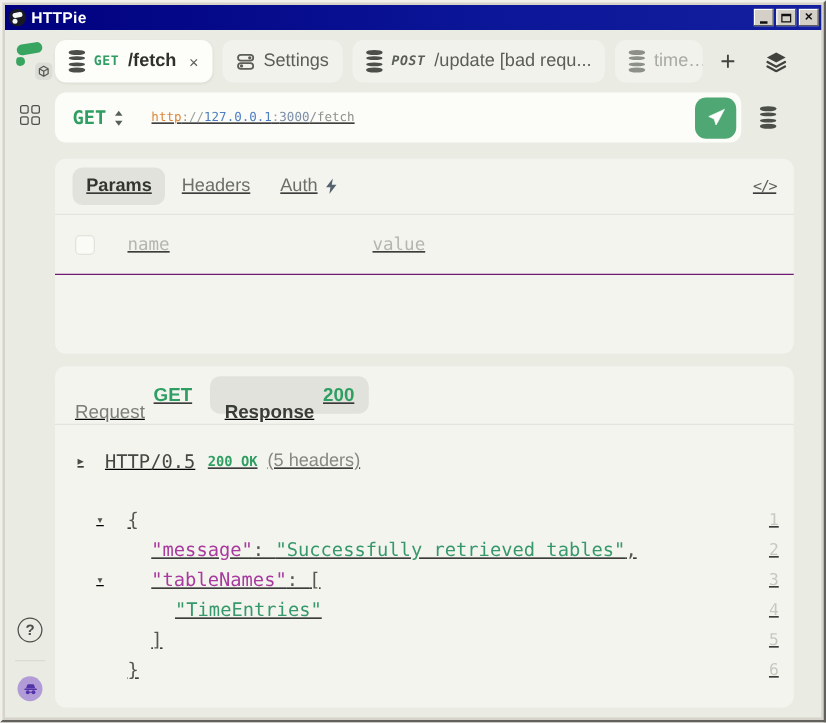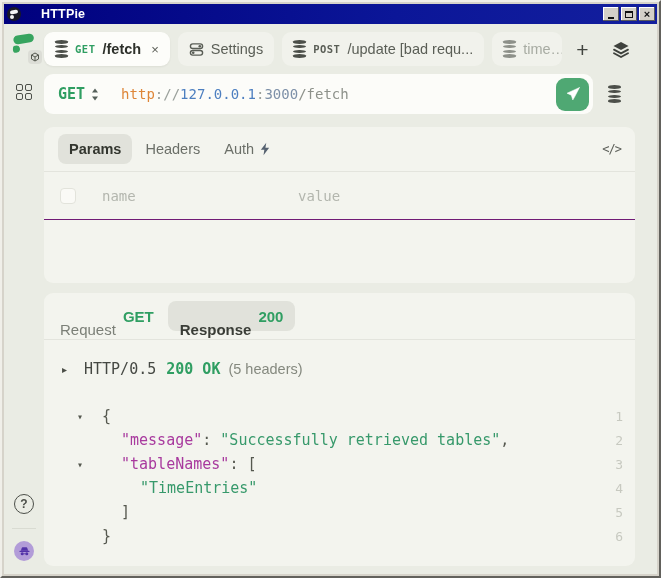--- a/index.html
+++ b/index.html
@@ -14,21 +14,21 @@
     display:flex; flex-direction:column;
   }
   .titlebar {
     height:20px; flex:0 0 20px;
     background:linear-gradient(90deg,#00007e 0%,#0b1698 60%,#131f9e 100%);
     display:flex; align-items:center; padding:0 2px 0 3px; gap:4px;
   }
   .title-icon { width:14px; height:14px; border-radius:50%; background:#191926; position:relative; flex:0 0 14px; }
   .title-icon::before { content:""; position:absolute; left:3px; top:3px; width:8px; height:4px; border-radius:2px; background:#f5f5f5; transform:rotate(-10deg); }
   .title-icon::after { content:""; position:absolute; left:3px; top:8px; width:4px; height:4px; border-radius:50%; background:#f5f5f5; }
-  .title-text { color:#fff; font-size:12.5px; font-weight:bold; letter-spacing:.2px; flex:1;margin-left:16px; }
+  .title-text { color:#fff; font-size:12.5px; font-weight:bold; letter-spacing:.2px; flex:1; }
   .winbtns { display:flex; gap:2px; }
   .wbtn {
     width:16px; height:14px; background:#d4d0c8;
     box-shadow: inset -1px -1px 0 #5a5a5c, inset 1px 1px 0 #ffffff;
     display:flex; align-items:center; justify-content:center; position:relative;
   }
   .glyph-min { width:6px; height:2px; background:#111; margin-top:7px; }
   .glyph-max { width:8px; height:7px; border:1px solid #111; border-top:2px solid #111; }
   .glyph-close { font-size:11px; font-weight:bold; color:#111; line-height:1; }
 
@@ -62,21 +62,21 @@
   
   .tabbar { margin-top:7px; height:36px; display:flex; align-items:center; gap:8px; }
   .tab {
     height:34px; border-radius:9px; display:flex; align-items:center; gap:7px;
     padding:0 11px; cursor:pointer; white-space:nowrap; overflow:hidden; flex:0 0 auto;
   }
   .tab.active { background:#fdfdfa; box-shadow:0 1px 2px rgba(60,60,50,.08); }
   .tab.inactive { background:#f1f2ec; }
   .tab-method { font-family:"DejaVu Sans Mono",monospace; font-size:10.5px; font-weight:bold; letter-spacing:.5px; }
   .tab-method.green { color:#2f9e62; }
-  .tab-method.gray { color:#5a5e56; }
+  .tab-method.gray { color:#5a5e56;font-style:italic; }
   .tab-title { font-size:14.5px; font-weight:600; color:#2e312b; }
   .tab-title.dim { font-weight:400; color:#5a5e56; }
   .tab-title.muted { font-weight:500; color:#a7aba2; }
   .tab-close { color:#5b5e57; font-size:13px; padding-left:3px; cursor:pointer; }
   .tab.truncated { max-width:70px; }
   .newtab-btn { font-size:21px; color:#42453f; font-weight:400; padding:0 6px; cursor:pointer; line-height:1; }
   .layers-btn { margin-left:10px; cursor:pointer; display:flex; align-items:center; }
 
   
   .db-icon { display:flex; flex-direction:column; gap:1.5px; }
@@ -84,34 +84,34 @@
   .db-icon.light i { background:#8d9089; }
 
   
   .url-row { margin-top:7px; height:40px; display:flex; align-items:center; }
   .url-bar {
     flex:1; height:40px; background:#fcfcf9; border-radius:9px;
     display:flex; align-items:center; padding:0 4px 0 14px; min-width:0;
   }
   .method-select { display:flex; align-items:center; gap:6px; cursor:pointer; }
   .method-label { font-family:"DejaVu Sans Mono",monospace; font-size:15px; font-weight:bold; color:#2f9e62; }
-  .url-text { font-family:"DejaVu Sans Mono",monospace; font-size:14px; margin-left:22px; flex:1; white-space:nowrap; overflow:hidden; }
+  .url-text { font-family:"DejaVu Sans Mono",monospace; font-size:10px; margin-left:22px; flex:1; white-space:nowrap; overflow:hidden;text-decoration:underline; }
   .u-scheme { color:#de8638; }
   .u-sep { color:#9aa09b; }
   .u-host { color:#4d7fc0; }
   .u-port { color:#7d90a8; }
   .u-path { color:#8d918a; }
   .send-btn {
     width:33px; height:33px; border-radius:9px; background:#4fa873; border:none;
     display:flex; align-items:center; justify-content:center; cursor:pointer; flex:0 0 33px;
   }
   .url-extra { width:42px; flex:0 0 42px; display:flex; justify-content:center; cursor:pointer; }
 
   
-  .panel { background:#f3f4ee; border-radius:9px; }
+  .panel { background:#f3f4ee; border-radius:9px;text-decoration:underline; }
   .panel-divider { height:1px; background:#e3e4dd; }
 
   .params-panel { margin-top:13px; height:156px; flex:0 0 156px; display:flex; flex-direction:column; }
   .ptabs { display:flex; align-items:center; gap:2px; padding:7px 14px; }
   .ptab { height:30px; display:flex; align-items:center; gap:6px; padding:0 11px; border-radius:8px; font-size:14.5px; color:#6b6f68; cursor:pointer; }
   .ptab.active { background:#e1e2db; color:#33362f; font-weight:600; }
   .code-toggle { margin-left:auto; font-family:"DejaVu Sans Mono",monospace; font-size:12px; color:#5c5f59; cursor:pointer; letter-spacing:-1px; }
   .kv-row { display:flex; align-items:center; height:48px; padding:0 16px; border-bottom:1px solid #701a75; }
   .kv-check { width:16px; height:16px; border:1px solid #e2e3db; border-radius:4px; background:#fafaf6; cursor:pointer; flex:0 0 16px; }
   .kv-name, .kv-value { font-family:"DejaVu Sans Mono",monospace; font-size:14px; color:#b3b6ae; }
@@ -121,21 +121,21 @@
   .rtabs { display:flex; align-items:center; padding:8px 16px; gap:14px; }
   .rtab { display:flex; align-items:center; gap:7px; height:30px; border-radius:8px; cursor:pointer; font-size:15px; }
   .rtab.pill { background:#e1e2db; padding:0 12px; }
   .rt-label { color:#7b7f77;margin-top:27px; }
   .rt-label.dark { color:#3a3d37; font-weight:600; }
   .rt-green { color:#2f9e62; font-weight:600; }
 
   .status-line { display:flex; align-items:center; padding:20px 16px 0 18px; gap:0; }
   .fold-arrow { font-size:10px; color:#4a4d47; width:22px; cursor:pointer; }
   .proto { font-family:"DejaVu Sans Mono",monospace; font-size:15px; color:#454843; font-weight:500; }
-  .status-ok { font-family:"DejaVu Sans Mono",monospace; font-size:15px; color:#2f9e62; font-weight:bold; margin-left:10px; }
+  .status-ok { font-family:"DejaVu Sans Mono",monospace; font-size:11px; color:#2f9e62; font-weight:bold; margin-left:10px; }
   .hdr-count { font-size:14.5px; color:#85897f; margin-left:8px; }
 
   .code-block { margin-top:26px; font-family:"DejaVu Sans Mono",monospace; font-size:15px; }
   .code-line { display:flex; align-items:center; height:24px; padding:0 12px 0 33px; }
   .code-fold { width:25px; flex:0 0 25px; font-size:10px; color:#55584f; cursor:pointer; }
   .line-text { white-space:pre; }
   .ind-1 { padding-left:19px; }
   .ind-2 { padding-left:38px; }
   .tok-key { color:#a83a9e; }
   .tok-str { color:#37996b; }

